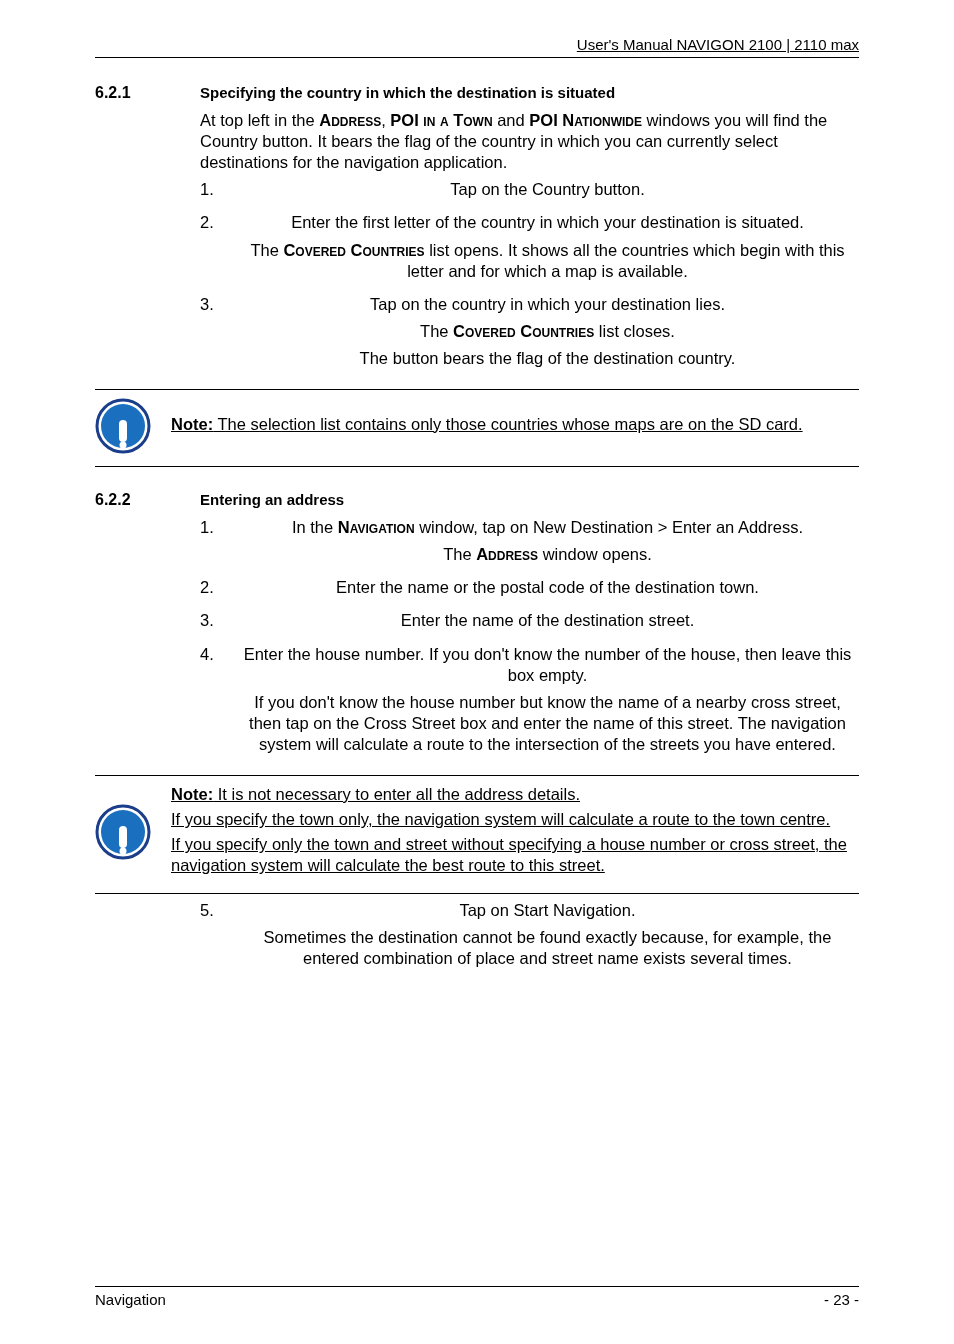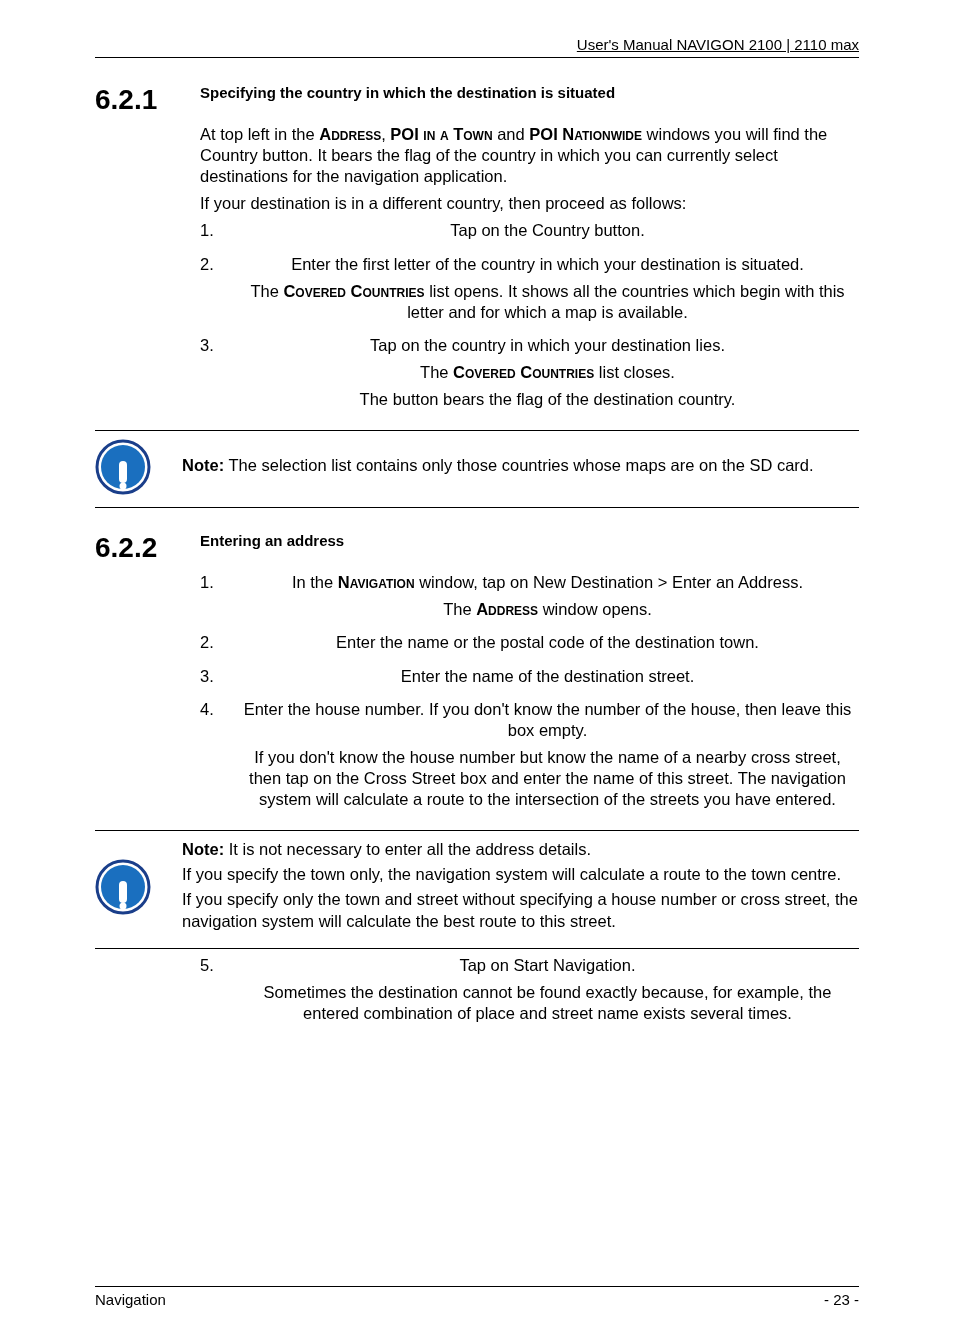--- a/index.html
+++ b/index.html
@@ -29,21 +29,21 @@
   .content {
     flex: 1;
   }
   .heading-row {
     display: flex;
     margin-bottom: 8px;
   }
   .heading-num {
     width: 105px;
     font-weight: bold;
-    font-size: 28px;
+    font-size: 16px;
   }
   .heading-text {
     font-weight: bold;
     font-size: 15px;
   }
   .body-block {
     margin-left: 105px;
     font-size: 16.5px;
     line-height: 1.28;
   }
@@ -67,21 +67,21 @@
     align-items: center;
     gap: 20px;
     padding: 8px 0 12px 0;
     margin: 14px 0 24px 0;
     font-size: 16.5px;
     line-height: 1.28;
   }
   .note-block.no-bottom-gap {
     margin-bottom: 4px;
   }
-  .note-text p { margin: 0 0 4px 11px; }
+  .note-text p { margin: 0 0 4px 0; text-decoration: underline; }
   .note-icon {
     width: 56px; height: 56px; flex: 0 0 56px;
   }
   .note-icon svg { width: 56px; height: 56px; display:block; }
   .footer {
     display: flex;
     justify-content: space-between;
     font-size: 15px;
     padding-top: 4px;
     border-top: 1px solid #000;
@@ -99,21 +99,20 @@
 
     <div class="heading-row">
       <div class="heading-num">6.2.1</div>
       <div class="heading-text">Specifying the country in which the destination is situated</div>
     </div>
 
     <div class="body-block">
       <p>
         <span>At top left in the </span><span class="smallcaps">Address</span><span>, </span><span class="smallcaps">POI in a Town</span><span> and </span><span class="smallcaps">POI Nationwide</span><span> windows you will find the </span><span class="u">Country</span><span> button. It bears the flag of the country in which you can currently select destinations for the navigation application.</span>
       </p>
-      <p>If your destination is in a different country, then proceed as follows:</p>
 
       <div class="ol-item">
         <div class="ol-num">1.</div>
         <div class="ol-body">
           <p><span>Tap on the </span><span class="u">Country</span><span> button.</span></p>
         </div>
       </div>
 
       <div class="ol-item">
         <div class="ol-num">2.</div>

